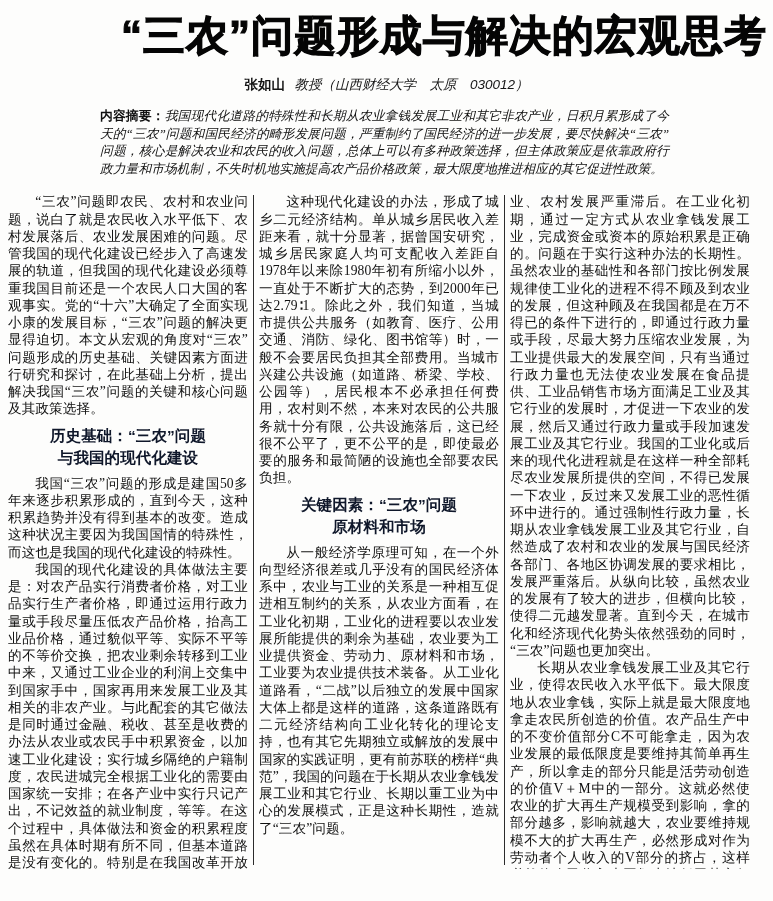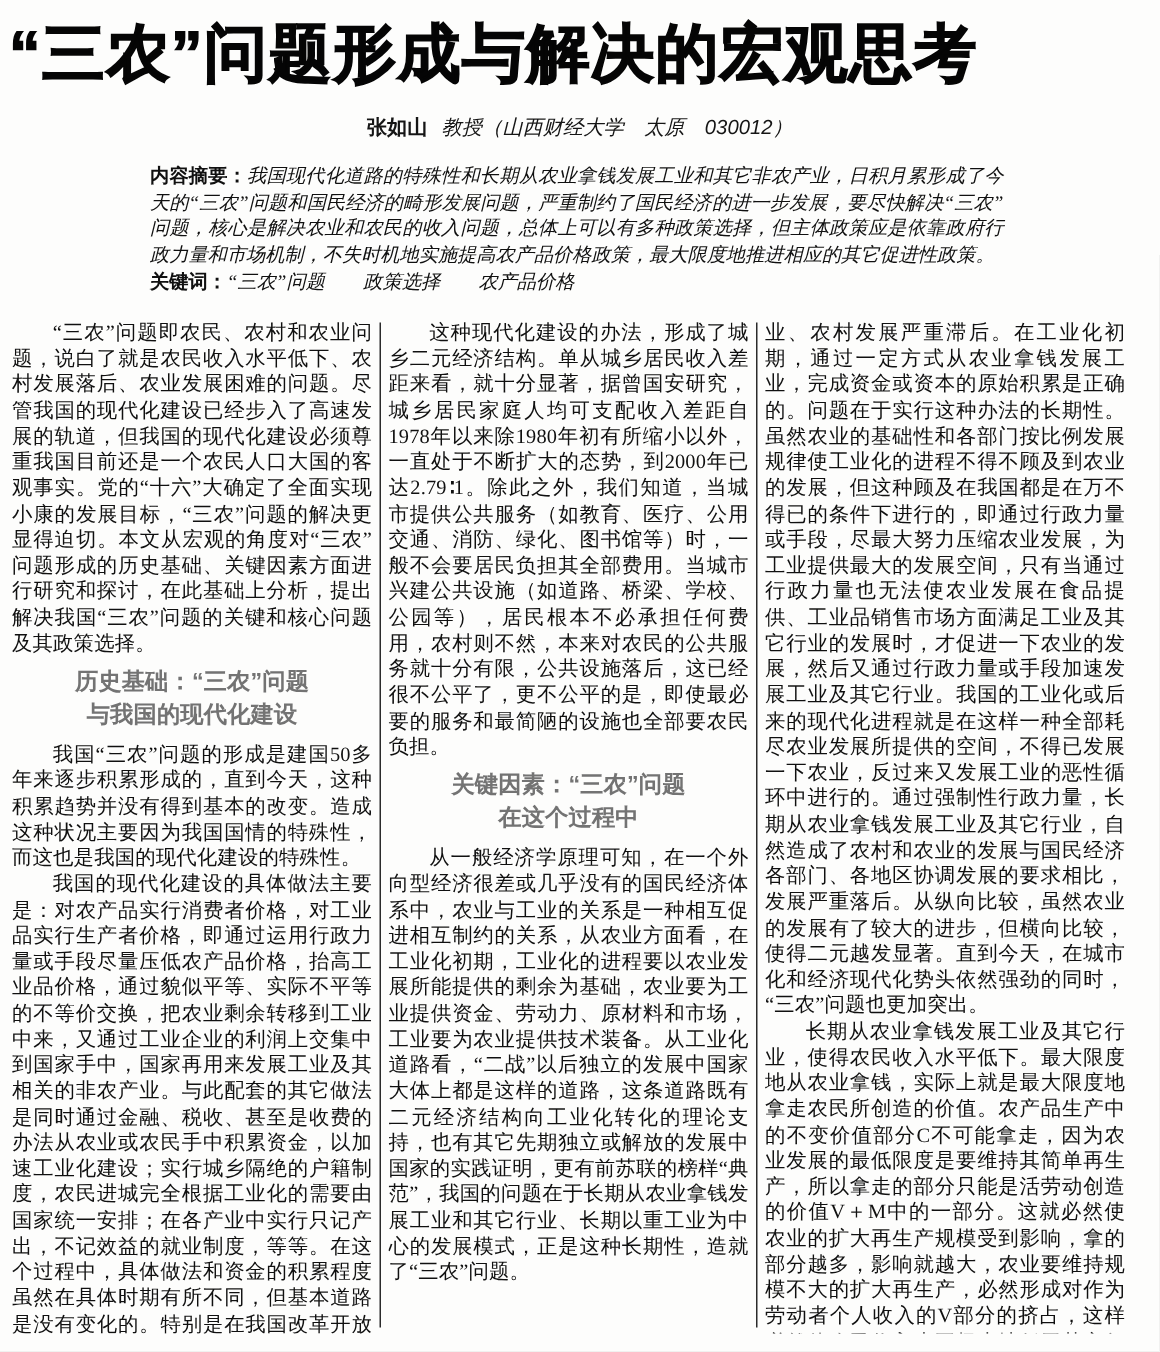--- a/index.html
+++ b/index.html
@@ -8,21 +8,21 @@
     width:773px;height:901px;
     margin:0 auto;
     background:#fdfdfc;
     color:#101010;
     overflow:hidden;
     font-family:"Liberation Serif","DejaVu Serif",serif;
     box-sizing:border-box;
   }
   .title{
     margin:10px 6px 0 6px;
-    text-align:left;
+    text-align:right;
     font-family:"Liberation Sans","DejaVu Sans",sans-serif;
     font-weight:900;
     font-size:42px;
     line-height:52px;
     letter-spacing:1px;
     color:#050505;
     -webkit-text-stroke:1px #050505;
   }
   .author-line{
     margin-top:14px;
@@ -39,21 +39,21 @@
     font-style:italic;
     font-family:Liberation Sans, sans-serif;
   }
   .abstract{
     margin:14px 104px 0 100px;
     font-size:12.8px;
     line-height:17.6px;
     text-align:justify;
   }
   .label{
-    font-family:Liberation Sans, sans-serif;
+    font-family:Liberation Mono, monospace;
     font-weight:bold;
     font-style:normal;
   }
   .kai{ font-style:italic; }
   .keywords{ margin:3px 0 0 0; }
   .abstract p{ margin:0; }
   .body-columns{
     display:flex;
     margin:15px 8px 0 8px;
     height:676px;
@@ -75,59 +75,58 @@
   }
   .para{ margin:0; }
   .para.indent{ text-indent:2em; }
   .sec{
     margin:7px 0 6px 0;
     text-align:center;
     font-family:"Liberation Sans","DejaVu Sans",sans-serif;
     font-weight:bold;
     font-size:15.5px;
     line-height:22px;
-    color:#737373;
+    color:#0f172a;
   }
 </style>
 </head>
 <body>
 
 <div class="page">
 
   <h1 class="title">“三农”问题形成与解决的宏观思考</h1>
 
   <div class="author-line">
     <span class="author-name">张如山</span>
     <span class="author-info">教授（山西财经大学　太原　030012）</span>
   </div>
 
   <div class="abstract">
     <p><b class="label">内容摘要：</b><span class="kai">我国现代化道路的特殊性和长期从农业拿钱发展工业和其它非农产业，日积月累形成了今天的“三农”问题和国民经济的畸形发展问题，严重制约了国民经济的进一步发展，要尽快解决“三农”问题，核心是解决农业和农民的收入问题，总体上可以有多种政策选择，但主体政策应是依靠政府行政力量和市场机制，不失时机地实施提高农产品价格政策，最大限度地推进相应的其它促进性政策。</span></p>
-    <p class="keywords"><b class="label">关键词：</b><span class="kai">“三农”问题　　政策选择　　农产品价格</span></p>
   </div>
 
   <div class="body-columns">
 
     <div class="col">
       <p class="para indent">“三农”问题即农民、农村和农业问题，说白了就是农民收入水平低下、农村发展落后、农业发展困难的问题。尽管我国的现代化建设已经步入了高速发展的轨道，但我国的现代化建设必须尊重我国目前还是一个农民人口大国的客观事实。党的“十六”大确定了全面实现小康的发展目标，“三农”问题的解决更显得迫切。本文从宏观的角度对“三农”问题形成的历史基础、关键因素方面进行研究和探讨，在此基础上分析，提出解决我国“三农”问题的关键和核心问题及其政策选择。</p>
       <h3 class="sec">
         <span>历史基础：“三农”问题</span><br>
         <span>与我国的现代化建设</span>
       </h3>
       <p class="para indent">我国“三农”问题的形成是建国50多年来逐步积累形成的，直到今天，这种积累趋势并没有得到基本的改变。造成这种状况主要因为我国国情的特殊性，而这也是我国的现代化建设的特殊性。</p>
       <p class="para indent">我国的现代化建设的具体做法主要是：对农产品实行消费者价格，对工业品实行生产者价格，即通过运用行政力量或手段尽量压低农产品价格，抬高工业品价格，通过貌似平等、实际不平等的不等价交换，把农业剩余转移到工业中来，又通过工业企业的利润上交集中到国家手中，国家再用来发展工业及其相关的非农产业。与此配套的其它做法是同时通过金融、税收、甚至是收费的办法从农业或农民手中积累资金，以加速工业化建设；实行城乡隔绝的户籍制度，农民进城完全根据工业化的需要由国家统一安排；在各产业中实行只记产出，不记效益的就业制度，等等。在这个过程中，具体做法和资金的积累程度虽然在具体时期有所不同，但基本道路是没有变化的。特别是在我国改革开放以前，长期推行以重工业为中心的工业化发展道路，更是强化了工</p>
     </div>
 
     <div class="rule"></div>
 
     <div class="col">
       <p class="para indent">这种现代化建设的办法，形成了城乡二元经济结构。单从城乡居民收入差距来看，就十分显著，据曾国安研究，城乡居民家庭人均可支配收入差距自1978年以来除1980年初有所缩小以外，一直处于不断扩大的态势，到2000年已达2.79∶1。除此之外，我们知道，当城市提供公共服务（如教育、医疗、公用交通、消防、绿化、图书馆等）时，一般不会要居民负担其全部费用。当城市兴建公共设施（如道路、桥梁、学校、公园等），居民根本不必承担任何费用，农村则不然，本来对农民的公共服务就十分有限，公共设施落后，这已经很不公平了，更不公平的是，即使最必要的服务和最简陋的设施也全部要农民负担。</p>
       <h3 class="sec">
         <span>关键因素：“三农”问题</span><br>
-        <span>在这个过程中</span>
+        <span>原材料和市场</span>
       </h3>
       <p class="para indent">从一般经济学原理可知，在一个外向型经济很差或几乎没有的国民经济体系中，农业与工业的关系是一种相互促进相互制约的关系，从农业方面看，在工业化初期，工业化的进程要以农业发展所能提供的剩余为基础，农业要为工业提供资金、劳动力、原材料和市场，工业要为农业提供技术装备。从工业化道路看，“二战”以后独立的发展中国家大体上都是这样的道路，这条道路既有二元经济结构向工业化转化的理论支持，也有其它先期独立或解放的发展中国家的实践证明，更有前苏联的榜样“典范”，我国的问题在于长期从农业拿钱发展工业和其它行业、长期以重工业为中心的发展模式，正是这种长期性，造就了“三农”问题。</p>
 
     </div>
 
     <div class="rule"></div>
 
     <div class="col">
       <p class="para">业、农村发展严重滞后。在工业化初期，通过一定方式从农业拿钱发展工业，完成资金或资本的原始积累是正确的。问题在于实行这种办法的长期性。虽然农业的基础性和各部门按比例发展规律使工业化的进程不得不顾及到农业的发展，但这种顾及在我国都是在万不得已的条件下进行的，即通过行政力量或手段，尽最大努力压缩农业发展，为工业提供最大的发展空间，只有当通过行政力量也无法使农业发展在食品提供、工业品销售市场方面满足工业及其它行业的发展时，才促进一下农业的发展，然后又通过行政力量或手段加速发展工业及其它行业。我国的工业化或后来的现代化进程就是在这样一种全部耗尽农业发展所提供的空间，不得已发展一下农业，反过来又发展工业的恶性循环中进行的。通过强制性行政力量，长期从农业拿钱发展工业及其它行业，自然造成了农村和农业的发展与国民经济各部门、各地区协调发展的要求相比，发展严重落后。从纵向比较，虽然农业的发展有了较大的进步，但横向比较，使得二元越发显著。直到今天，在城市化和经济现代化势头依然强劲的同时，“三农”问题也更加突出。</p>
       <p class="para indent">长期从农业拿钱发展工业及其它行业，使得农民收入水平低下。最大限度地从农业拿钱，实际上就是最大限度地拿走农民所创造的价值。农产品生产中的不变价值部分C不可能拿走，因为农业发展的最低限度是要维持其简单再生产，所以拿走的部分只能是活劳动创造的价值V＋M中的一部分。这就必然使农业的扩大再生产规模受到影响，拿的部分越多，影响就越大，农业要维持规模不大的扩大再生产，必然形成对作为劳动者个人收入的V部分的挤占，这样必然使农民收入水平极大地低于其它行业的同类劳动者。</p>

